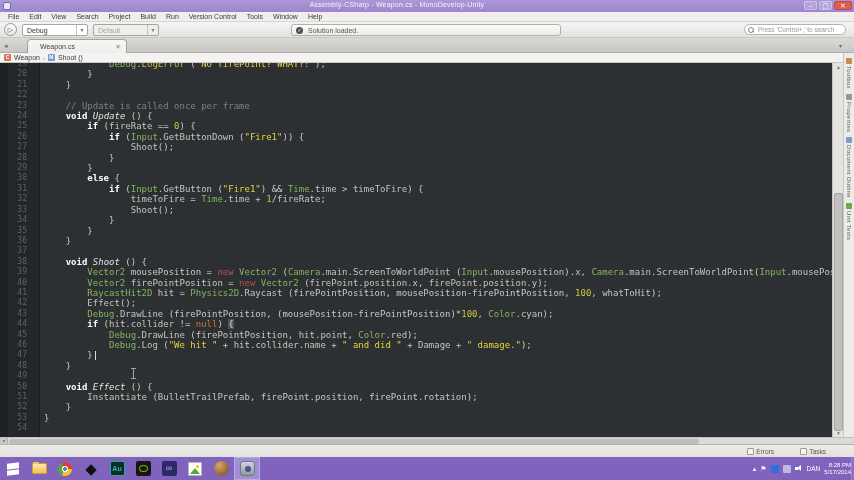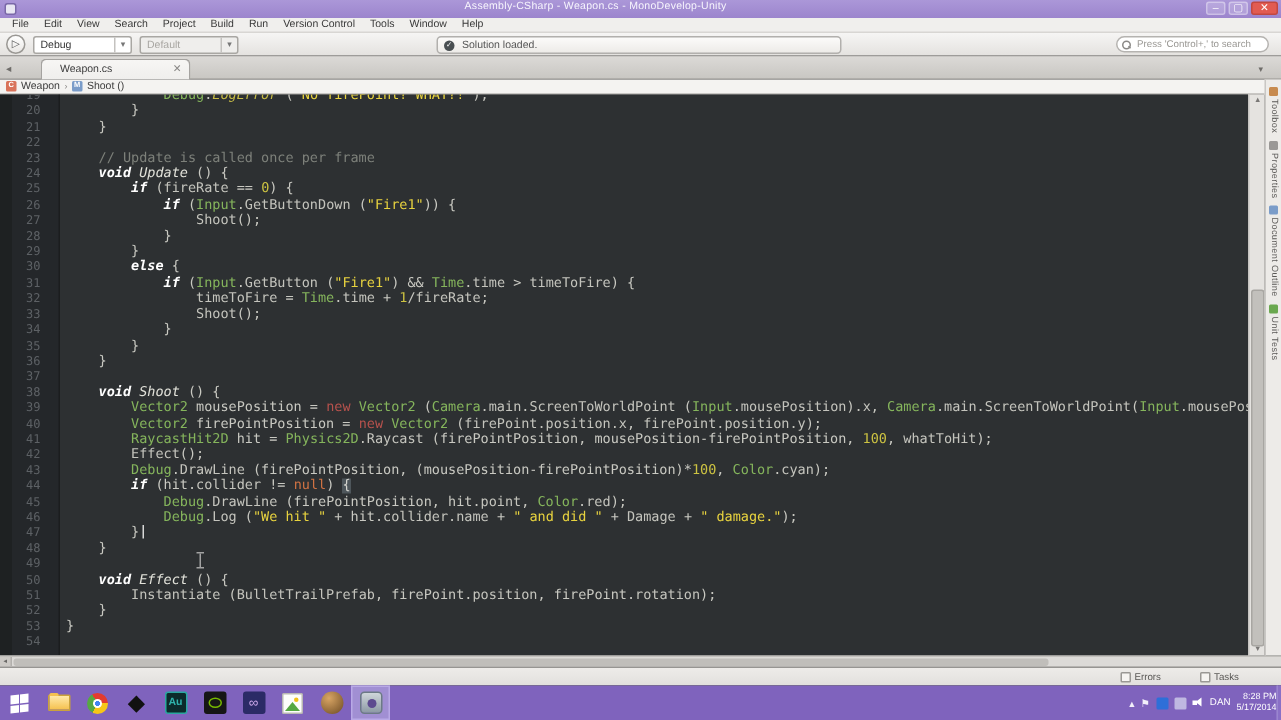--- a/index.html
+++ b/index.html
@@ -47,28 +47,28 @@
   .bc-sep { color:#8a8886; font-size:6px; }
 
   
   #editor { position:absolute; left:0; top:63px; width:832px; height:374px; background:#2d3032; overflow:hidden; }
   #editor .margin-strip { position:absolute; left:0; top:0; width:8px; height:100%; background:#1e2122; }
   #editor .gutter-bg { position:absolute; left:8px; top:0; width:32px; height:100%; background:#24272a; border-right:1px solid #1b1d1e; }
   #code-lines { position:absolute; left:0; top:-4px; width:100%; font-family:"DejaVu Sans Mono", monospace; font-size:9px; line-height:10.42px; white-space:pre; tab-size:4; -moz-tab-size:4; }
   .line { position:relative; height:10.42px; padding-left:44px; color:#c9c9c2; }
   .ln { position:absolute; left:0; top:0; width:34px; text-align:right; padding-right:7px; font-size:8px; color:#5d6165; }
   .s-p { color:#c9c9c2; }
-  .s-k { color:#ffffff; font-weight:bold;font-style:italic; }
+  .s-k { color:#ffffff; font-weight:bold; }
   .s-n { color:#b7524d; font-weight:normal; }
   .s-t { color:#85b55c; }
   .s-s { color:#e8d33f; }
   .s-d { color:#cdc342; }
   .s-i { color:#c4c4bd; }
   .s-m { color:#e2e2da; font-style:italic; }
-  .s-y { color:#c6bb45; font-style:italic; }
+  .s-y { color:#c6bb45; }
   .s-c { color:#7d807a; }
   .s-u { color:#cf7243; }
   .s-b { background:#4e565b; color:#d5d5d0; }
   .s-caret { display:inline-block; width:1px; height:9px; background:#d8d8d8; vertical-align:middle; margin-left:2px; }
   #ibeam { position:absolute; left:130px; top:305px; width:7px; height:11px; }
   #ibeam::before { content:""; position:absolute; left:3px; top:1px; width:1px; height:9px; background:#a2a2a2; }
   #ibeam::after { content:""; position:absolute; left:1px; top:0; width:5px; height:1px; background:#a2a2a2; box-shadow:0 10px 0 #a2a2a2; }
 
   
   #vscroll { position:absolute; left:832px; top:63px; width:11px; height:374px; background:#e5e3e0; border-left:1px solid #c5c3c0; }

